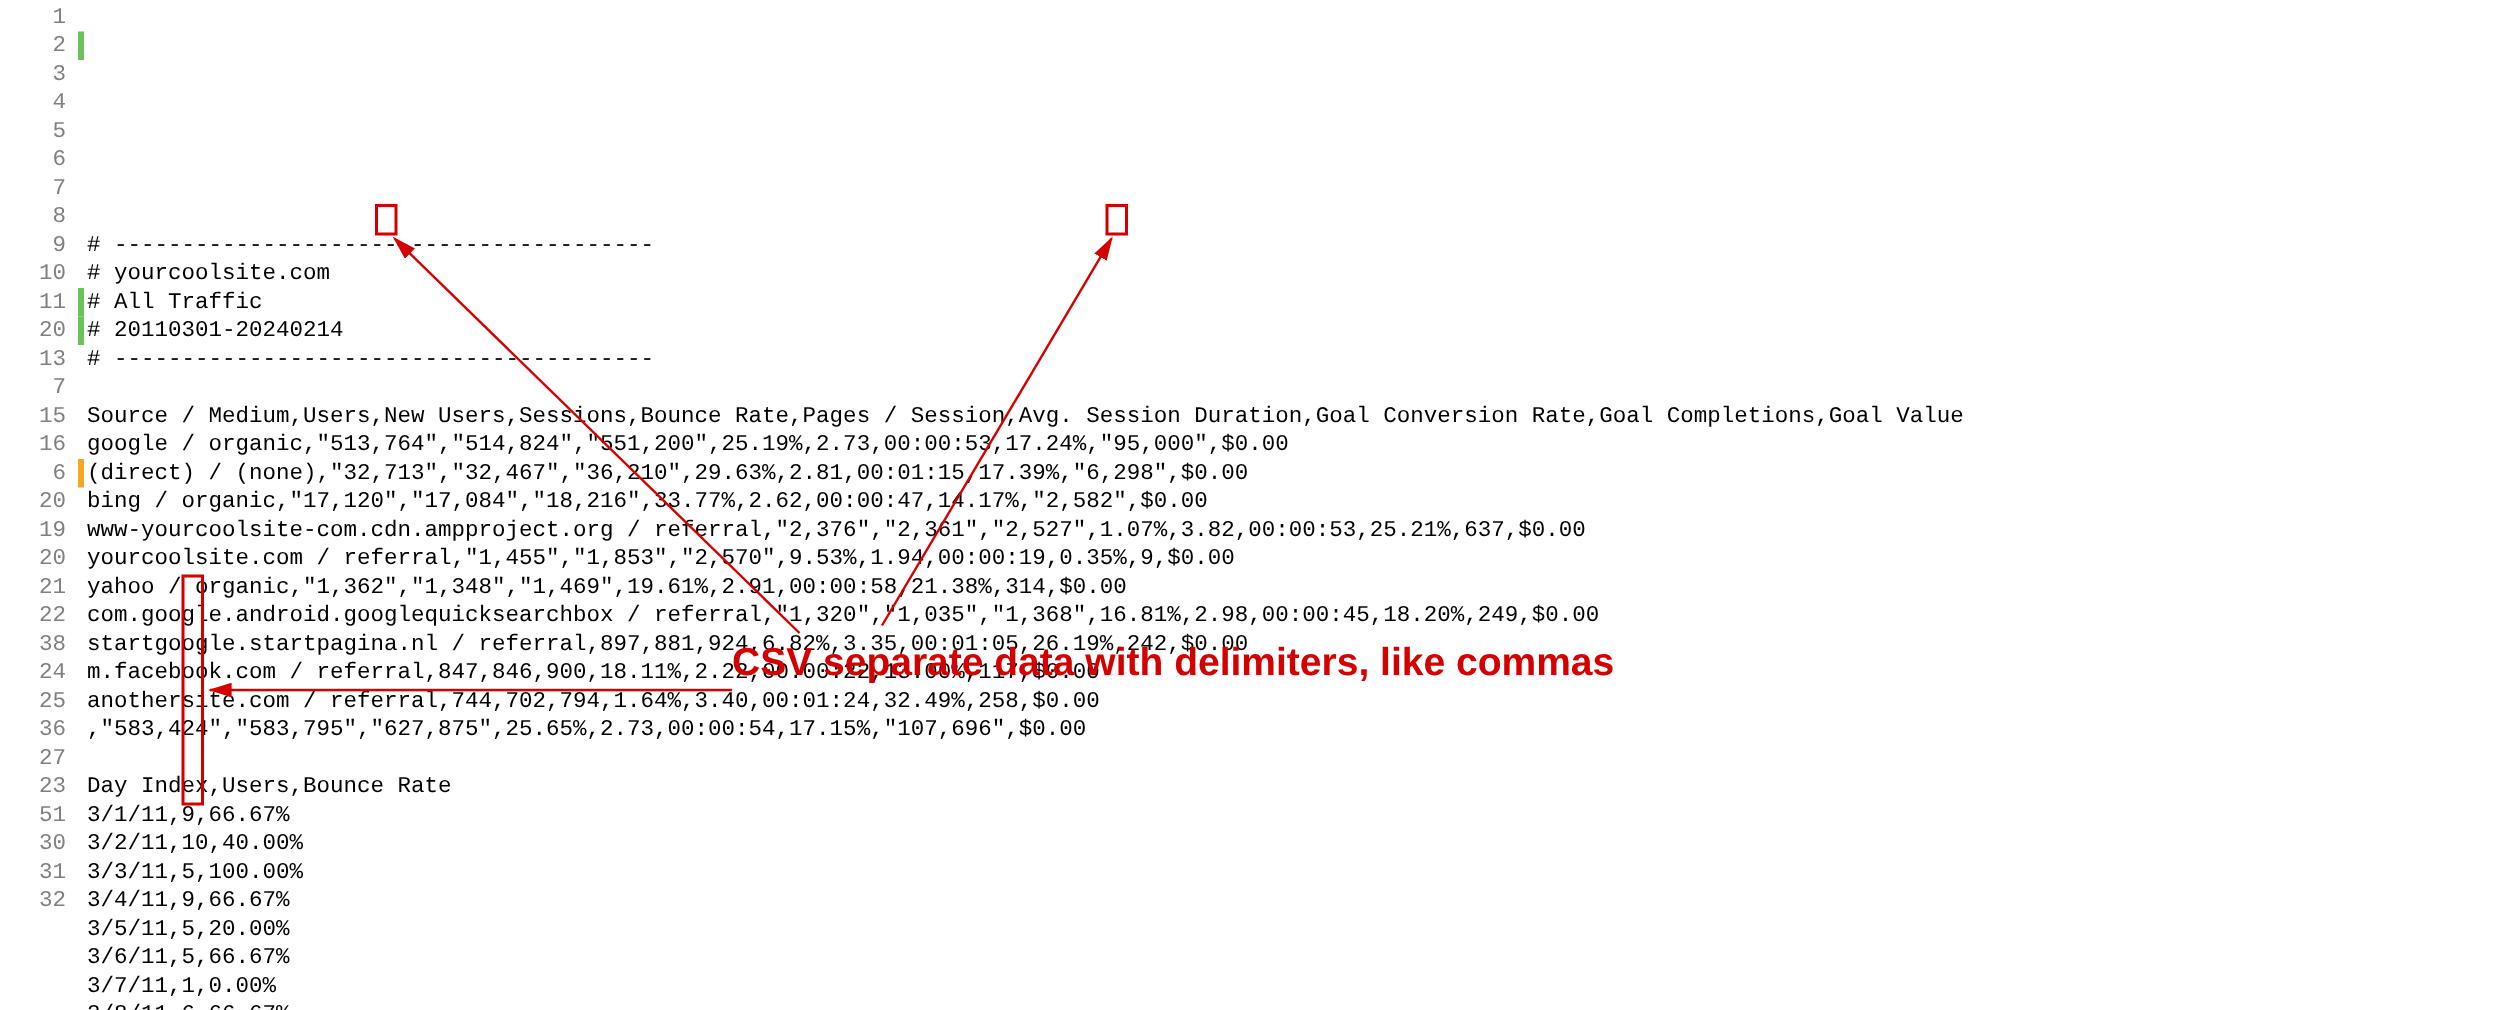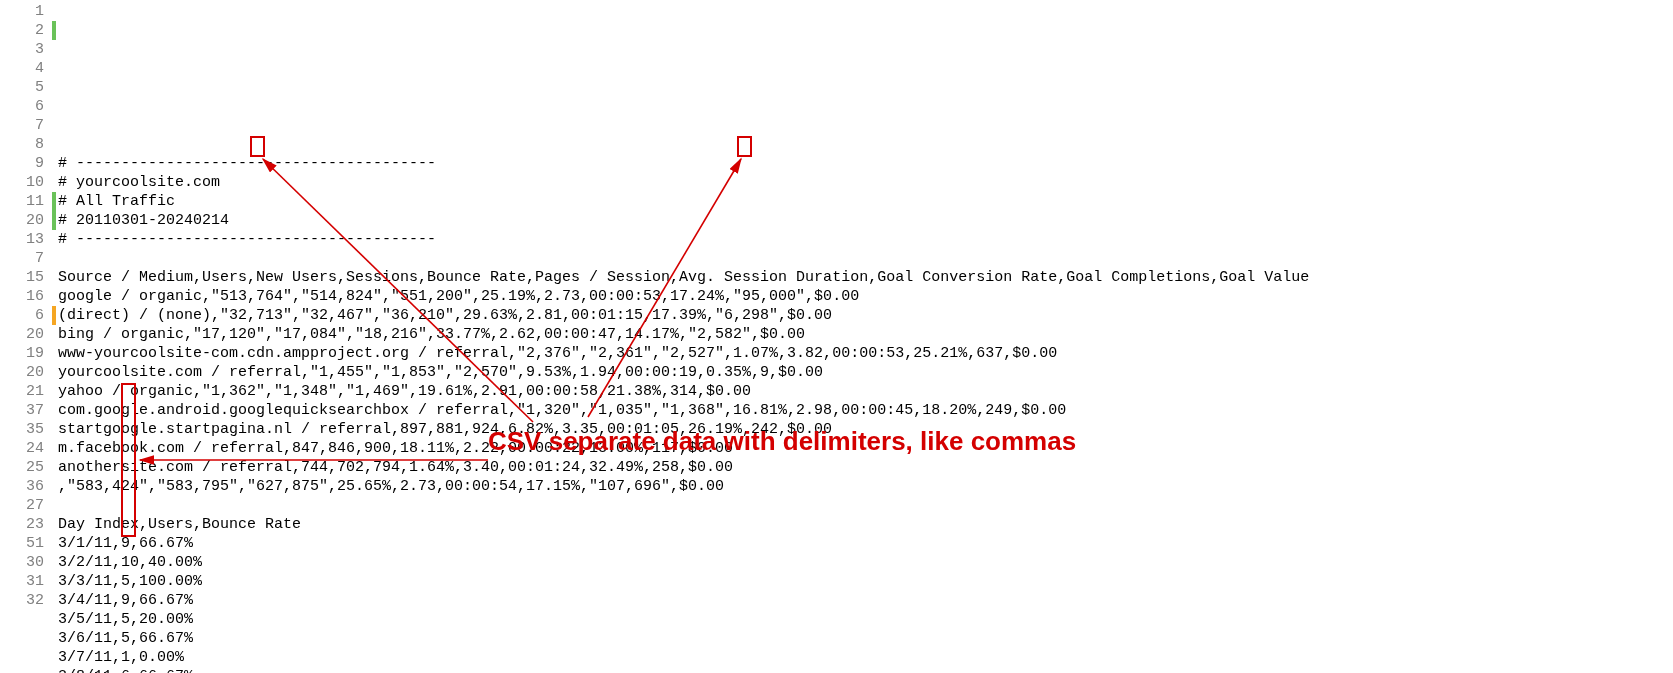--- a/index.html
+++ b/index.html
@@ -39,22 +39,22 @@
       <div>20</div>
       <div>13</div>
       <div>7</div>
       <div>15</div>
       <div>16</div>
       <div>6</div>
       <div>20</div>
       <div>19</div>
       <div>20</div>
       <div>21</div>
-      <div>37</div>
-      <div>35</div>
+      <div>22</div>
+      <div>38</div>
       <div>24</div>
       <div>25</div>
       <div>36</div>
       <div>27</div>
       <div>23</div>
       <div>51</div>
       <div>30</div>
       <div>31</div>
       <div>32</div>
     </div>

